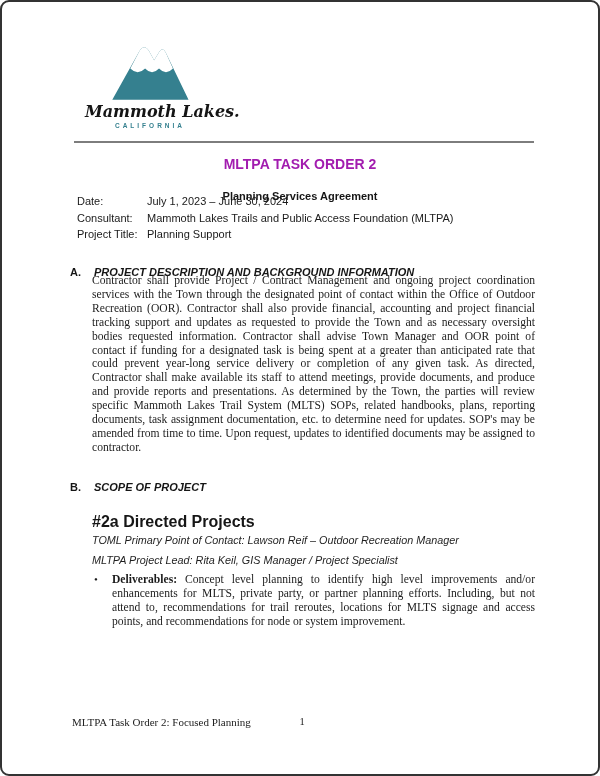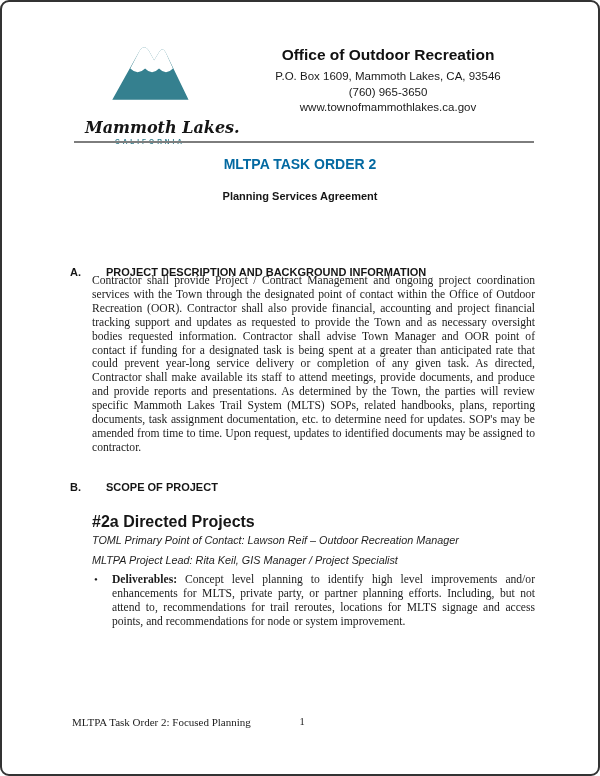--- a/index.html
+++ b/index.html
@@ -19,21 +19,21 @@
   
   .logo-block {
     position: absolute;
     left: 83px; top: 40px;
     width: 130px;
     text-align: center;
   }
   .logo-mountain { display: block; margin: 0 auto; }
   .brand-script {
     display: block;
-    margin-top: 18px;
+    margin-top: 2px;
     font-family: "DejaVu Serif", serif;
     font-style: italic;
     font-weight: 700;
     font-size: 16px;
     letter-spacing: 0px;
     color: #151515;
     white-space: nowrap;
   }
   .brand-sub {
     display: block;
@@ -60,21 +60,21 @@
 
   .header-rule {
     position: absolute;
     left: 72px; top: 139px;
     width: 460px; height: 2px;
     background: #7d7d7d;
   }
 
   
   .title-block { position: absolute; left: 0; top: 154px; width: 100%; text-align: center; }
-  .doc-title { font-size: 14px; font-weight: 700; color: #0369a1; }
+  .doc-title { font-size: 14px; font-weight: 700; color: #a21caf; }
   .doc-subtitle { font-size: 11px; font-weight: 700; color: #161616; margin-top: 18px; }
 
   
   .meta {
     position: absolute;
     left: 75px; top: 191px;
     display: grid;
     grid-template-columns: 70px auto;
     font-size: 11px;
     line-height: 16.5px;
@@ -83,21 +83,21 @@
 
   
   .section-heading {
     position: absolute;
     left: 68px;
     font-size: 11px;
     font-weight: 700;
     color: #161616;
   }
   .section-heading .letter { position: absolute; left: 0; }
-  .section-heading .text { margin-left: 36px; white-space: nowrap; }
+  .section-heading .text { margin-left: 24px; white-space: nowrap; font-style: italic; }
   .heading-a { top: 264px; }
   .heading-b { top: 479px; }
 
   .para-a {
     position: absolute;
     left: 90px; top: 272px;
     width: 443px;
     font-family: "Liberation Serif", serif;
     font-size: 11.6px;
     line-height: 13.9px;
@@ -164,34 +164,36 @@
   <div class="logo-block">
     <svg class="logo-mountain" width="82" height="58" viewBox="0 0 100 70" xmlns="http://www.w3.org/2000/svg">
       <path d="M 4 70 L 37 11 Q 43 1 49 11 L 55 22 L 61 12 Q 65 5 69 12 L 97 70 Z" fill="#35808f"></path>
       <path d="M 26 32 L 37 11 Q 43 1 49 11 L 55 22 L 61 12 Q 65 5 69 12 L 78 32
                Q 69.5 41 61 32 Q 52.5 41 44 32 Q 35 41 26 32 Z" fill="#ffffff"></path>
     </svg>
     <span class="brand-script">Mammoth Lakes.</span>
     <span class="brand-sub">CALIFORNIA</span>
   </div>
 
-  <div class="office-block">
-    <div class="office-title">Office of Outdoor Recreation</div>
-    <div class="office-line">P.O. Box 1609, Mammoth Lakes, CA, 93546</div>
-    <div class="office-line">(760) 965-3650</div>
-    <div class="office-line">www.townofmammothlakes.ca.gov</div>
-  </div>
 
   <div class="header-rule"></div>
 
   <div class="title-block">
     <div class="doc-title">MLTPA TASK ORDER 2</div>
     <div class="doc-subtitle">Planning Services Agreement</div>
   </div>
 
+  <div class="meta">
+    <span>Date:</span>
+    <span>July 1, 2023 – June 30, 2024</span>
+    <span>Consultant:</span>
+    <span>Mammoth Lakes Trails and Public Access Foundation (MLTPA)</span>
+    <span>Project Title:</span>
+    <span>Planning Support</span>
+  </div>
 
   <div class="section-heading heading-a">
     <span class="letter">A.</span>
     <span class="text">PROJECT DESCRIPTION AND BACKGROUND INFORMATION</span>
   </div>
   <div class="para-a">Contractor shall provide Project / Contract Management and ongoing project coordination services with the Town through the designated point of contact within the Office of Outdoor Recreation (OOR). Contractor shall also provide financial, accounting and project financial tracking support and updates as requested to provide the Town and as necessary oversight bodies requested information. Contractor shall advise Town Manager and OOR point of contact if funding for a designated task is being spent at a greater than anticipated rate that could prevent year-long service delivery or completion of any given task. As directed, Contractor shall make available its staff to attend meetings, provide documents, and produce and provide reports and presentations.  As determined by the Town, the parties will review specific Mammoth Lakes Trail System (MLTS) SOPs, related handbooks, plans, reporting documents, task assignment documentation, etc. to determine need for updates. SOP's may be amended from time to time.  Upon request, updates to identified documents may be assigned to contractor.</div>
 
   <div class="section-heading heading-b">
     <span class="letter">B.</span>
     <span class="text">SCOPE OF PROJECT</span>

